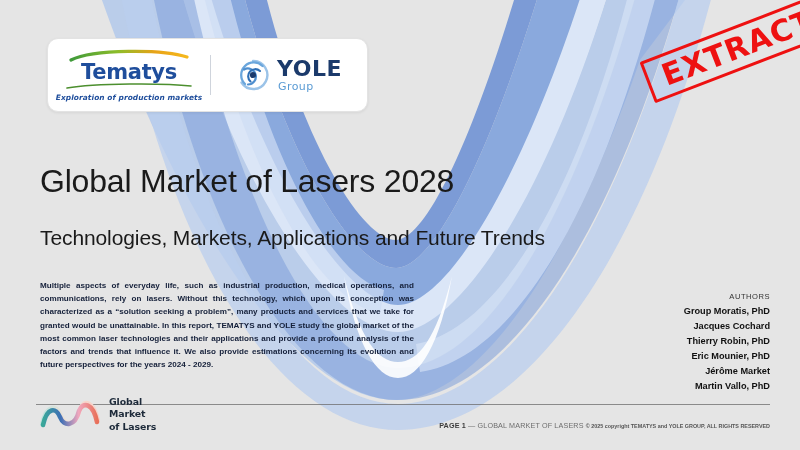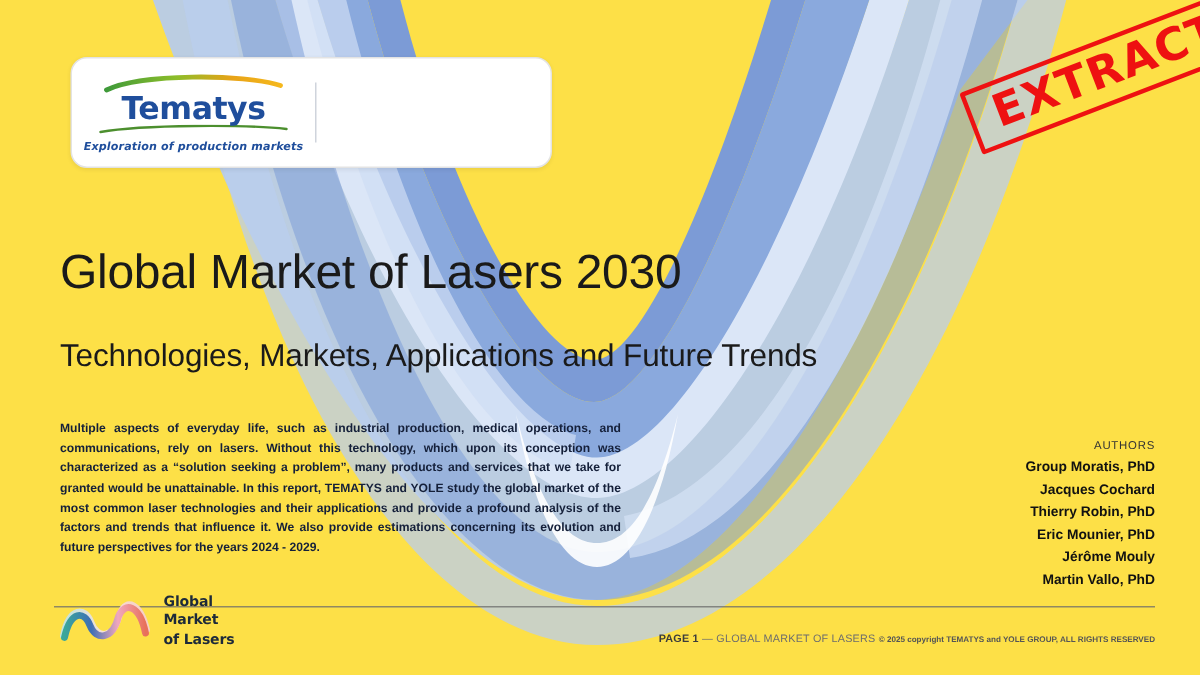--- a/index.html
+++ b/index.html
@@ -1,19 +1,19 @@
 <!DOCTYPE html>
 <html><head>
 <meta charset="utf-8">
 <style>
   html,body{margin:0;padding:0;background:#555;}
   body{font-family:"Liberation Sans",sans-serif;}
   #slide{
     position:relative;width:800px;height:450px;overflow:hidden;
-    background:#fde047;
+    background:#e5e5e5;
   }
 
   
   #bg{position:absolute;inset:0;width:800px;height:450px;}
 
   
   #logo-card{
     position:absolute;left:47px;top:38px;width:319px;height:72px;
     background:#ffffff;border:1px solid #e3e3e3;border-radius:11px;
     box-shadow:0 1px 3px rgba(0,0,0,.07);
@@ -156,37 +156,54 @@
         <div class="tematys-word">Tematys</div>
         <svg width="128" height="7" viewBox="0 0 128 7">
           <path d="M2 5 C 30 0, 100 0, 126 3" stroke="#4c8f2e" stroke-width="1.6" fill="none" stroke-linecap="round"></path>
         </svg>
         <div class="tematys-tag">Exploration of production markets</div>
       </div>
     </div>
 
     <div id="divider"></div>
 
+    <div class="logo-slot" id="yole-slot">
+      <div class="yole-wrap">
+        <svg width="34" height="34" viewBox="0 0 34 34">
+          <g fill="none" stroke-linecap="round">
+            <path d="M17 3 A14 14 0 1 1 5.5 24.5" stroke="#9bc3e8" stroke-width="2.4"></path>
+            <path d="M26.5 8 A11 11 0 1 0 9 26" stroke="#6aa6dc" stroke-width="2.3"></path>
+            <path d="M8 11.5 A8 8 0 1 1 12 26.5" stroke="#4f8fcf" stroke-width="2.2"></path>
+            <path d="M24 13 A6 6 0 1 0 14.5 23.5" stroke="#2f6fb5" stroke-width="2.1"></path>
+            <circle cx="17" cy="17" r="3.1" fill="#1b3a6b" stroke="none"></circle>
+          </g>
+        </svg>
+        <div class="yole-text">
+          <div class="yole-main">YOLE</div>
+          <div class="yole-sub">Group</div>
+        </div>
+      </div>
+    </div>
 
   </div>
 
   <div id="extract-stamp">EXTRACT</div>
 
-  <div id="title">Global Market of Lasers 2030</div>
+  <div id="title">Global Market of Lasers 2028</div>
   <div id="subtitle">Technologies, Markets, Applications and Future Trends</div>
 
   <div id="abstract">Multiple aspects of everyday life, such as industrial production, medical operations, and communications, rely on lasers. Without this technology, which upon its conception was characterized as a “solution seeking a problem”, many products and services that we take for granted would be unattainable. In this report, TEMATYS and YOLE study the global market of the most common laser technologies and their applications and provide a profound analysis of the factors and trends that influence it. We also provide estimations concerning its evolution and future perspectives for the years 2024 - 2029.</div>
 
   <div id="authors">
     <div id="authors-label">AUTHORS</div>
     <div class="author">Group Moratis, PhD</div>
     <div class="author">Jacques Cochard</div>
     <div class="author">Thierry Robin, PhD</div>
     <div class="author">Eric Mounier, PhD</div>
-    <div class="author">Jérôme Mouly</div>
+    <div class="author">Jérôme Market</div>
     <div class="author">Martin Vallo, PhD</div>
   </div>
 
   <div id="footer-rule"></div>
 
   <div id="gml-logo">
     <svg width="62" height="30" viewBox="0 0 62 30">
       <defs>
         <linearGradient id="wgrad" x1="0" y1="0" x2="1" y2="0">
           <stop offset="0%" stop-color="#3aa79a"></stop>

